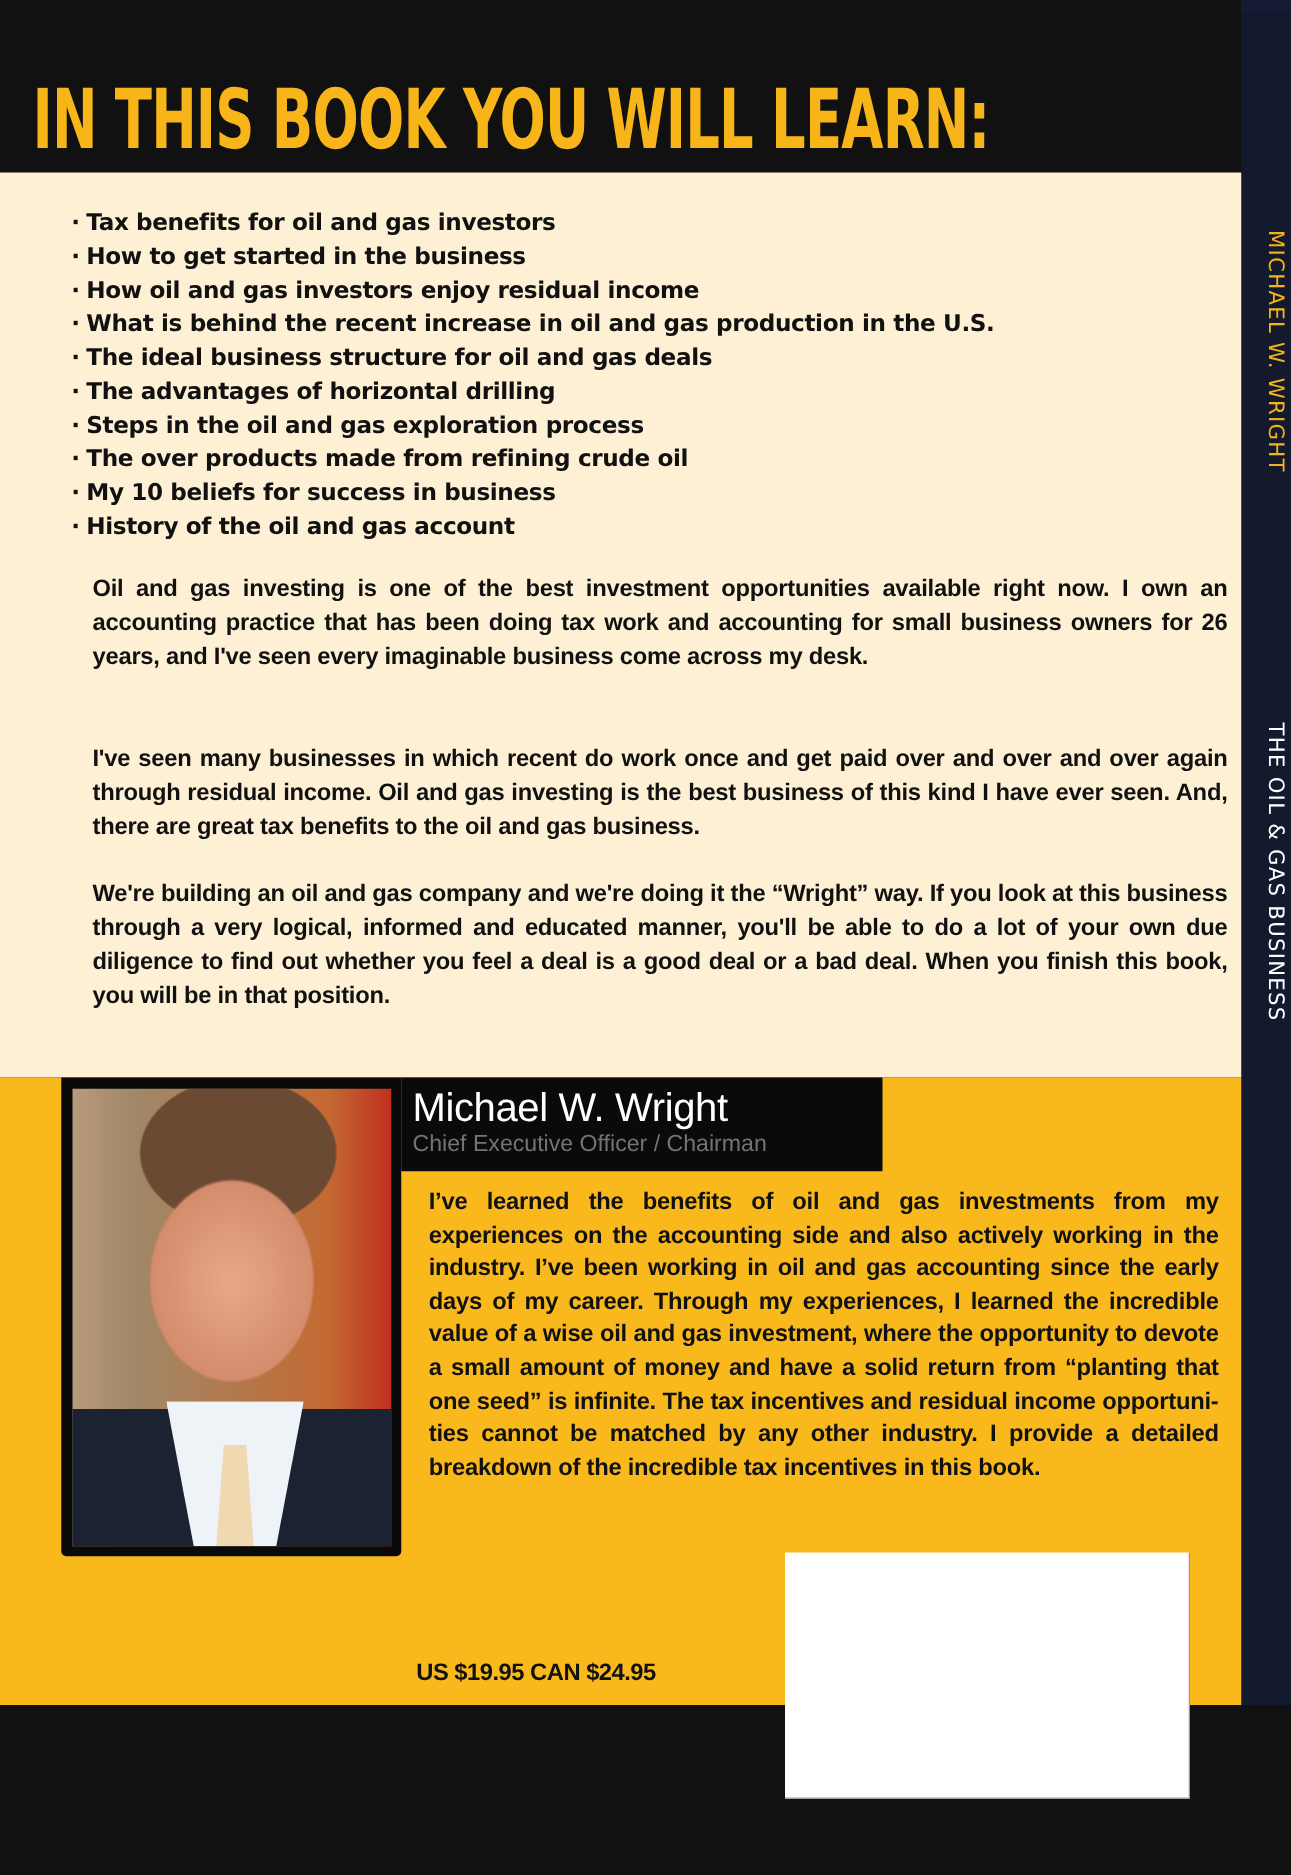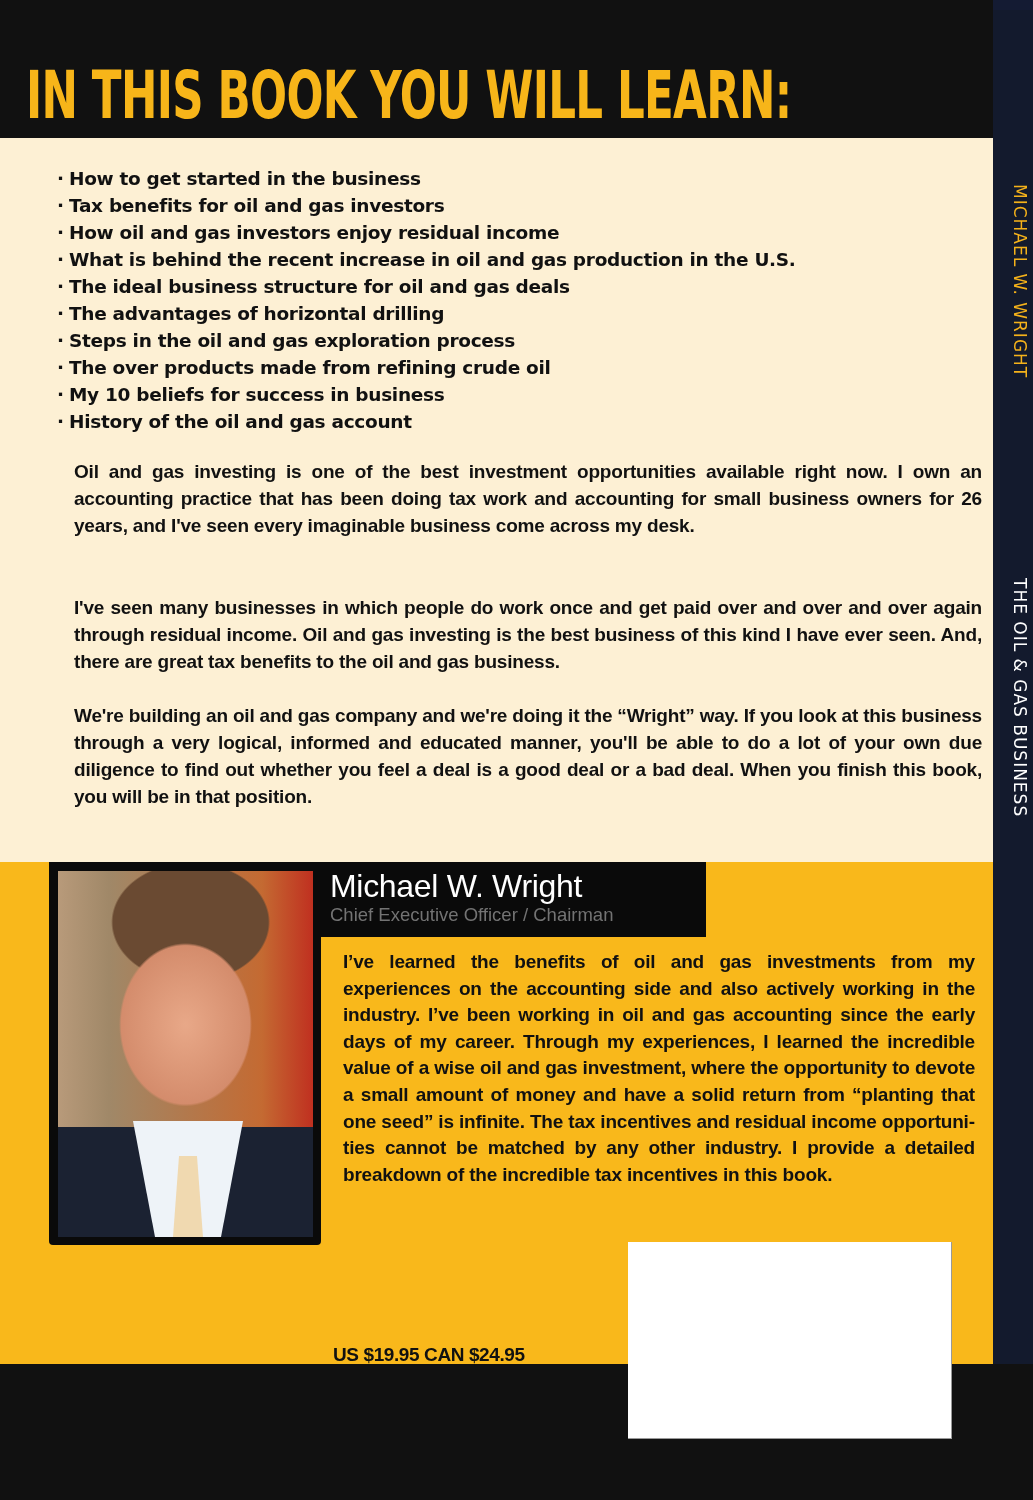--- a/index.html
+++ b/index.html
@@ -93,21 +93,21 @@
     }
     .bio {
       position: absolute; left: 343px; top: 87px; width: 632px;
       font-family: "Liberation Sans", sans-serif; font-weight: bold;
       font-size: 19px; line-height: 26.6px; color: #111; text-align: justify;
       hyphens: auto; letter-spacing: -0.2px;
     }
     .price {
       position: absolute; left: 333px; top: 466px;
       font-family: "Liberation Sans", sans-serif; font-weight: bold;
-      font-size: 19px; color: #111; letter-spacing: -0.4px; margin-top: 16px;
+      font-size: 19px; color: #111; letter-spacing: -0.4px;
     }
 
     .bottom-bar {
       position: absolute; left: 0; top: 1364px; width: 1033px; height: 136px;
       background: #111111;
     }
     .barcode-box {
       position: absolute; left: 628px; top: 1242px; width: 324px; height: 197px;
       background: #ffffff; border-right: 1px solid #999; border-bottom: 1px solid #999;
     }
@@ -120,33 +120,33 @@
 </div>
 
 <div class="spine">
   <div class="spine-top"></div>
 </div>
 <div class="spine-text spine-author">MICHAEL W. WRIGHT</div>
 <div class="spine-text spine-title">THE OIL &amp; GAS BUSINESS</div>
 
 <div class="cream">
   <ul class="learn-list">
+    <li><span class="bullet">·</span><span>Tax benefits for oil and gas investors</span></li>
     <li><span class="bullet">·</span><span>How to get started in the business</span></li>
-    <li><span class="bullet">·</span><span>Tax benefits for oil and gas investors</span></li>
     <li><span class="bullet">·</span><span>How oil and gas investors enjoy residual income</span></li>
     <li><span class="bullet">·</span><span>What is behind the recent increase in oil and gas production in the U.S.</span></li>
     <li><span class="bullet">·</span><span>The ideal business structure for oil and gas deals</span></li>
     <li><span class="bullet">·</span><span>The advantages of horizontal drilling</span></li>
     <li><span class="bullet">·</span><span>Steps in the oil and gas exploration process</span></li>
     <li><span class="bullet">·</span><span>The over products made from refining crude oil</span></li>
     <li><span class="bullet">·</span><span>My 10 beliefs for success in business</span></li>
     <li><span class="bullet">·</span><span>History of the oil and gas account</span></li>
   </ul>
   <p class="para p1">Oil and gas investing is one of the best investment opportunities available right now. I own an accounting practice that has been doing tax work and accounting for small business owners for 26 years, and I've seen every imaginable business come across my desk.</p>
-  <p class="para p2">I've seen many businesses in which people do work once and get paid over and over and over again through residual income. Oil and gas investing is the best business of this kind I have ever seen. And, there are great tax benefits to the oil and gas business.</p>
+  <p class="para p2">I've seen many businesses in which recent do work once and get paid over and over and over again through residual income. Oil and gas investing is the best business of this kind I have ever seen. And, there are great tax benefits to the oil and gas business.</p>
   <p class="para p3">We're building an oil and gas company and we're doing it the “Wright” way. If you look at this business through a very logical, informed and educated manner, you'll be able to do a lot of your own due diligence to find out whether you feel a deal is a good deal or a bad deal. When you finish this book, you will be in that position.</p>
 </div>
 
 <div class="yellow">
   <div class="photo-frame">
     <div class="photo" aria-label="author-portrait">
       <div class="collar"></div>
       <div class="tie"></div>
     </div>
   </div>

